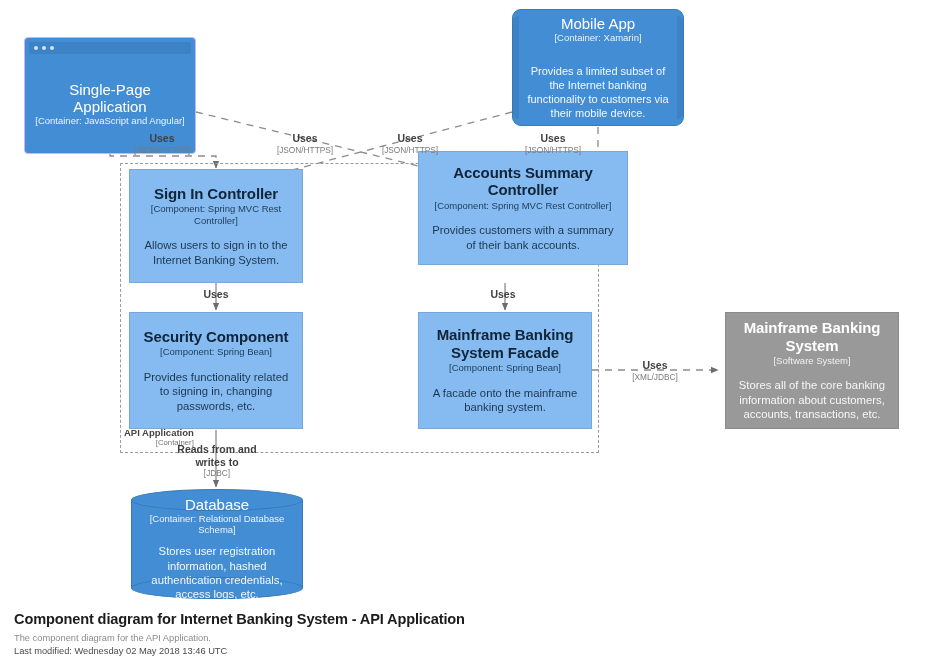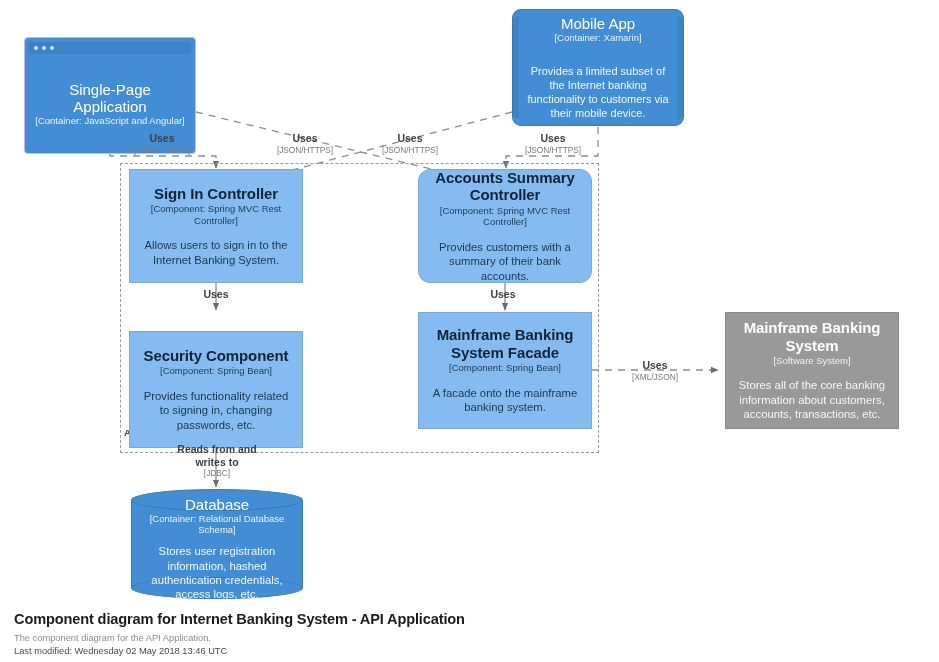--- a/index.html
+++ b/index.html
@@ -331,27 +331,27 @@
       <div class="n-desc" style="font-size:11px;color:#f2f8fd;line-height:1.28;margin-top:21px;">Provides a limited subset of the Internet banking functionality to customers via their mobile device.</div>
     </div>
   </div>
 
   <div class="node comp" style="left:129px;top:169px;width:174px;height:114px;">
     <div class="n-title">Sign In Controller</div>
     <div class="n-tech">[Component: Spring MVC Rest Controller]</div>
     <div class="n-desc">Allows users to sign in to the Internet Banking System.</div>
   </div>
 
-  <div class="node comp" style="left:418px;top:169px;width:174px;height:114px;border-radius:12px;">
+  <div class="node comp" style="left:418px;top:151px;width:210px;height:114px;">
     <div class="n-title">Accounts Summary Controller</div>
     <div class="n-tech">[Component: Spring MVC Rest Controller]</div>
     <div class="n-desc">Provides customers with a summary of their bank accounts.</div>
   </div>
 
-  <div class="node comp" style="left:129px;top:312px;width:174px;height:117px;margin-top:19px;">
+  <div class="node comp" style="left:129px;top:312px;width:174px;height:117px;">
     <div class="n-title">Security Component</div>
     <div class="n-tech">[Component: Spring Bean]</div>
     <div class="n-desc">Provides functionality related to signing in, changing passwords, etc.</div>
   </div>
 
   <div class="node comp" style="left:418px;top:312px;width:174px;height:117px;">
     <div class="n-title">Mainframe Banking System Facade</div>
     <div class="n-tech">[Component: Spring Bean]</div>
     <div class="n-desc">A facade onto the mainframe banking system.</div>
   </div>
@@ -396,21 +396,21 @@
   <div class="edge-label" style="left:176px;top:288px;width:80px;">
     <span class="e-name">Uses</span>
   </div>
 
   <div class="edge-label" style="left:463px;top:288px;width:80px;">
     <span class="e-name">Uses</span>
   </div>
 
   <div class="edge-label" style="left:615px;top:359px;width:80px;">
     <span class="e-name">Uses</span>
-    <span class="e-tech">[XML/JSON]</span>
+    <span class="e-tech">[XML/JDBC]</span>
   </div>
 
   <div class="edge-label wrap" style="left:169px;top:443px;width:96px;">
     <span class="e-name">Reads from and writes to</span>
     <span class="e-tech">[JDBC]</span>
   </div>
 
   <div id="caption">
     <span class="c-title">Component diagram for Internet Banking System - API Application</span>
     <span class="c-sub">The component diagram for the API Application.</span>

